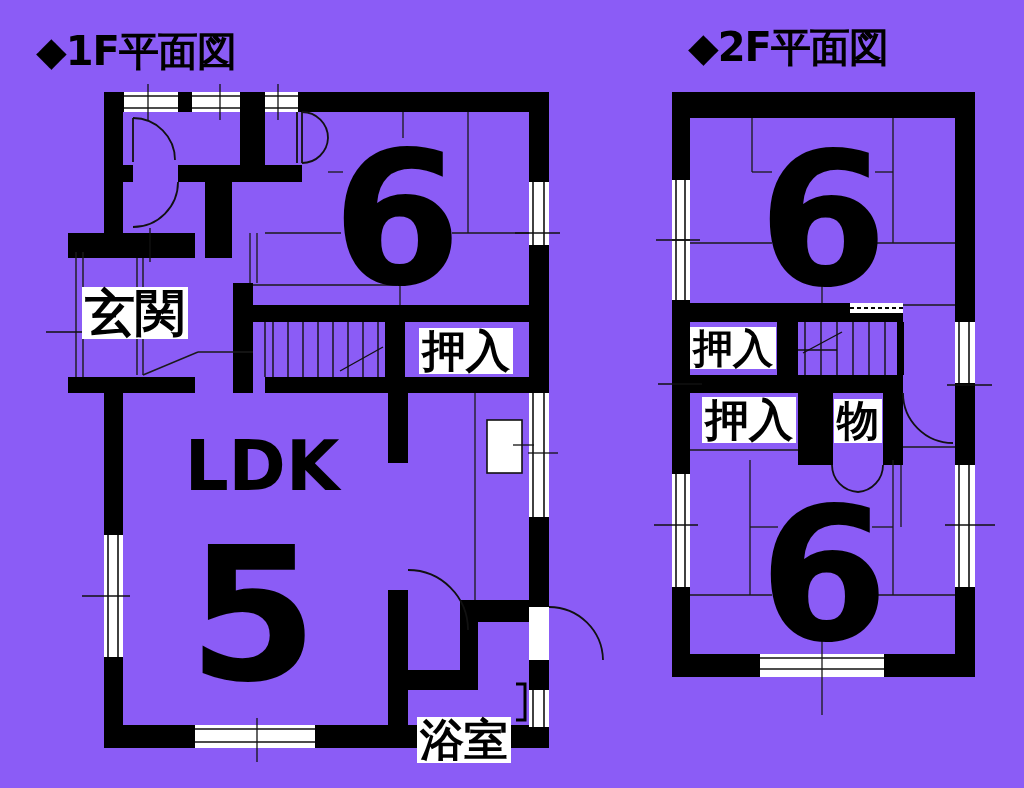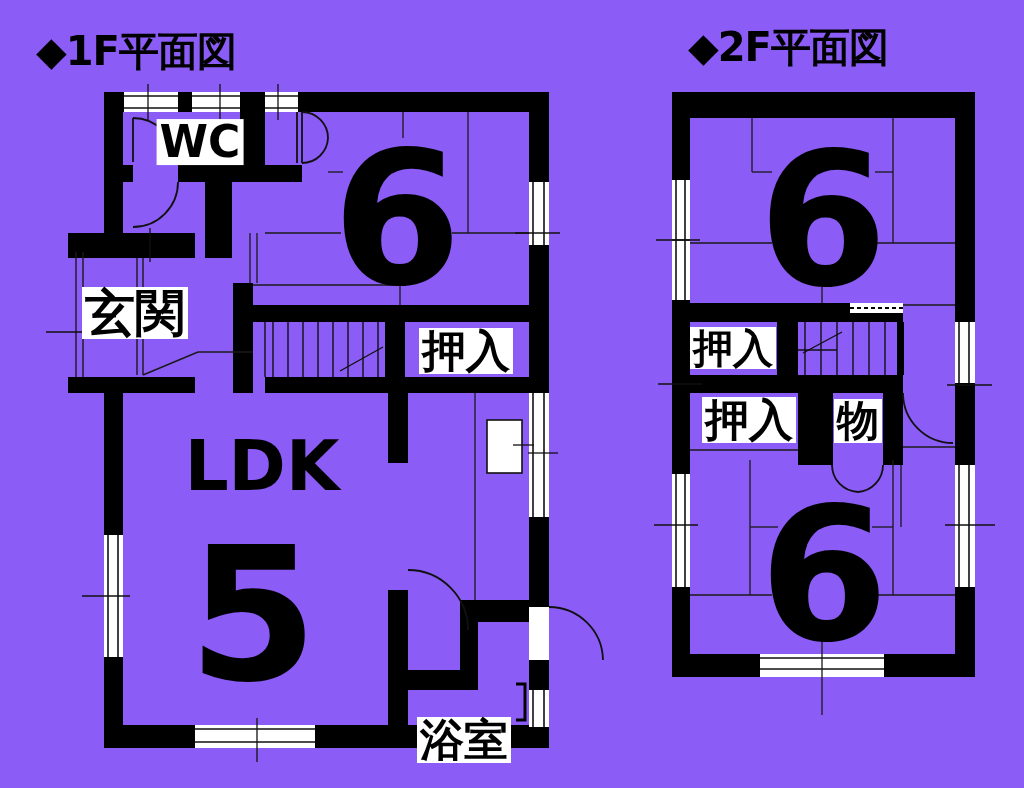--- a/index.html
+++ b/index.html
@@ -252,21 +252,20 @@
       <line x1="947" y1="385" x2="992" y2="385"></line>
       <line x1="654" y1="525" x2="698" y2="525"></line>
       <line x1="945" y1="525" x2="995" y2="525"></line>
     </g>
   </g>
 </svg>
 
 <div class="title" style="left:36px;top:24px;">◆1F平面図</div>
 <div class="title" style="left:676px;top:20px;margin-left:12px;">◆2F平面図</div>
 
-<div class="lbl num halo" style="left:200px;top:139px;font-size:44px;">WC</div>
 <div class="lbl num" style="left:397px;top:206px;font-size:186px;">6</div>
 <div class="lbl halo" style="left:135px;top:313px;font-size:50px;">玄関</div>
 <div class="lbl halo" style="left:466px;top:351px;font-size:44px;">押入</div>
 <div class="lbl num" style="left:262px;top:462px;font-size:69px;">LDK</div>
 <div class="lbl num" style="left:253px;top:602px;font-size:186px;">5</div>
 <div class="lbl halo" style="left:464px;top:740px;font-size:44px;">浴室</div>
 
 <div class="lbl num" style="left:823px;top:207px;font-size:186px;">6</div>
 <div class="lbl halo" style="left:733px;top:348px;font-size:40px;">押入</div>
 <div class="lbl halo" style="left:749px;top:420px;font-size:44px;">押入</div>

